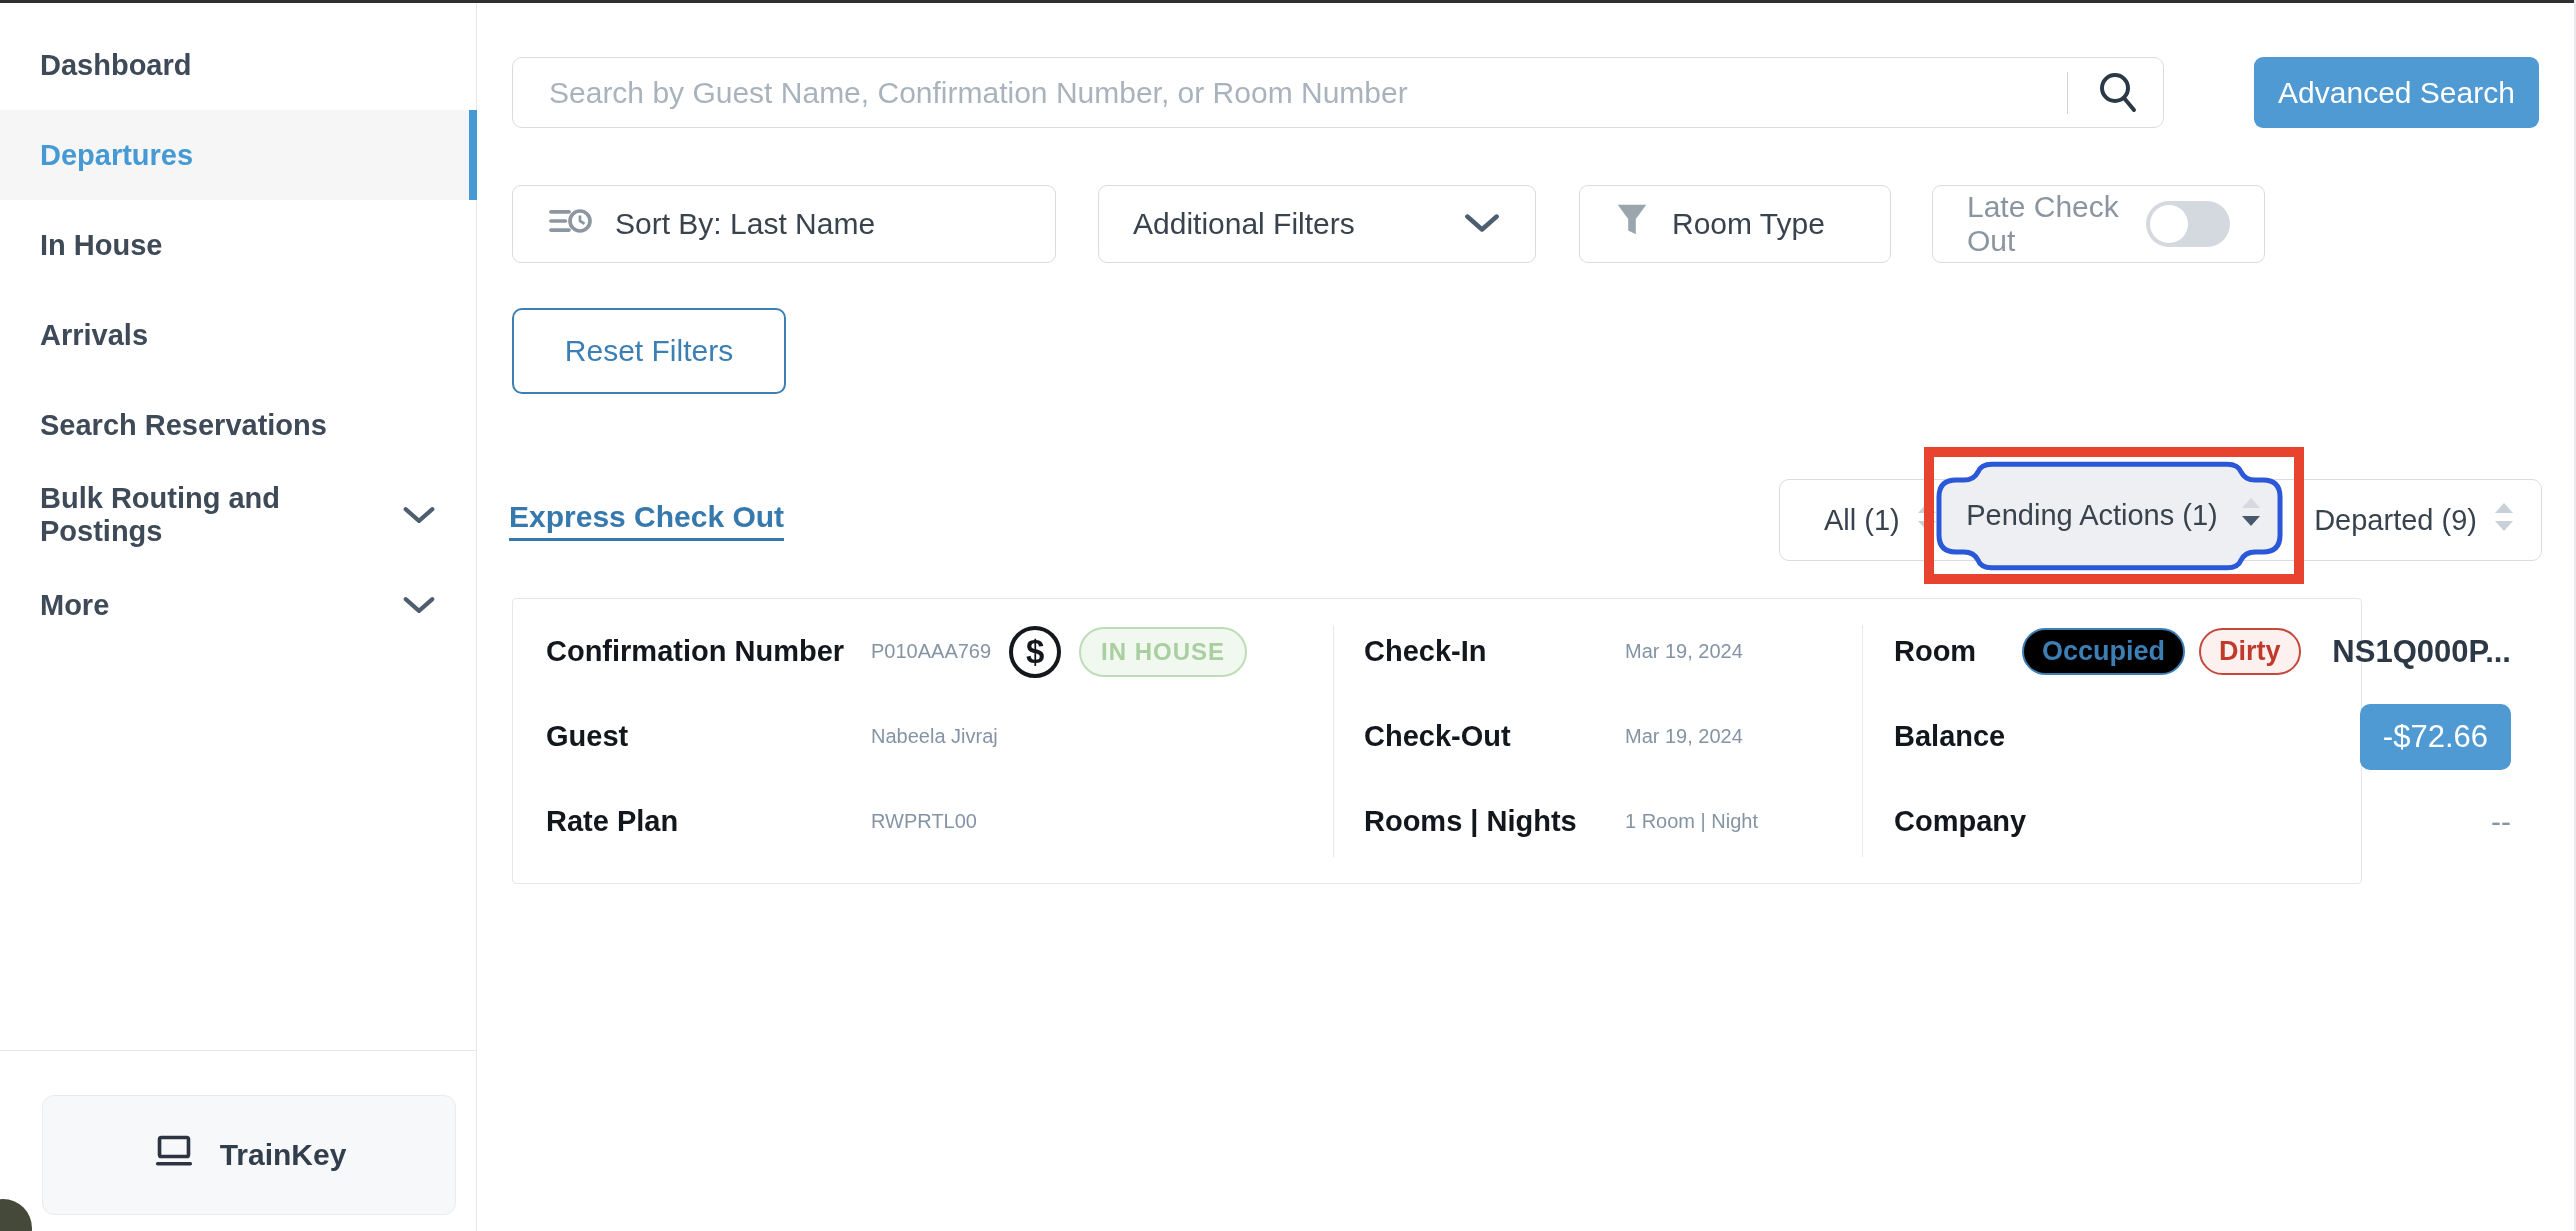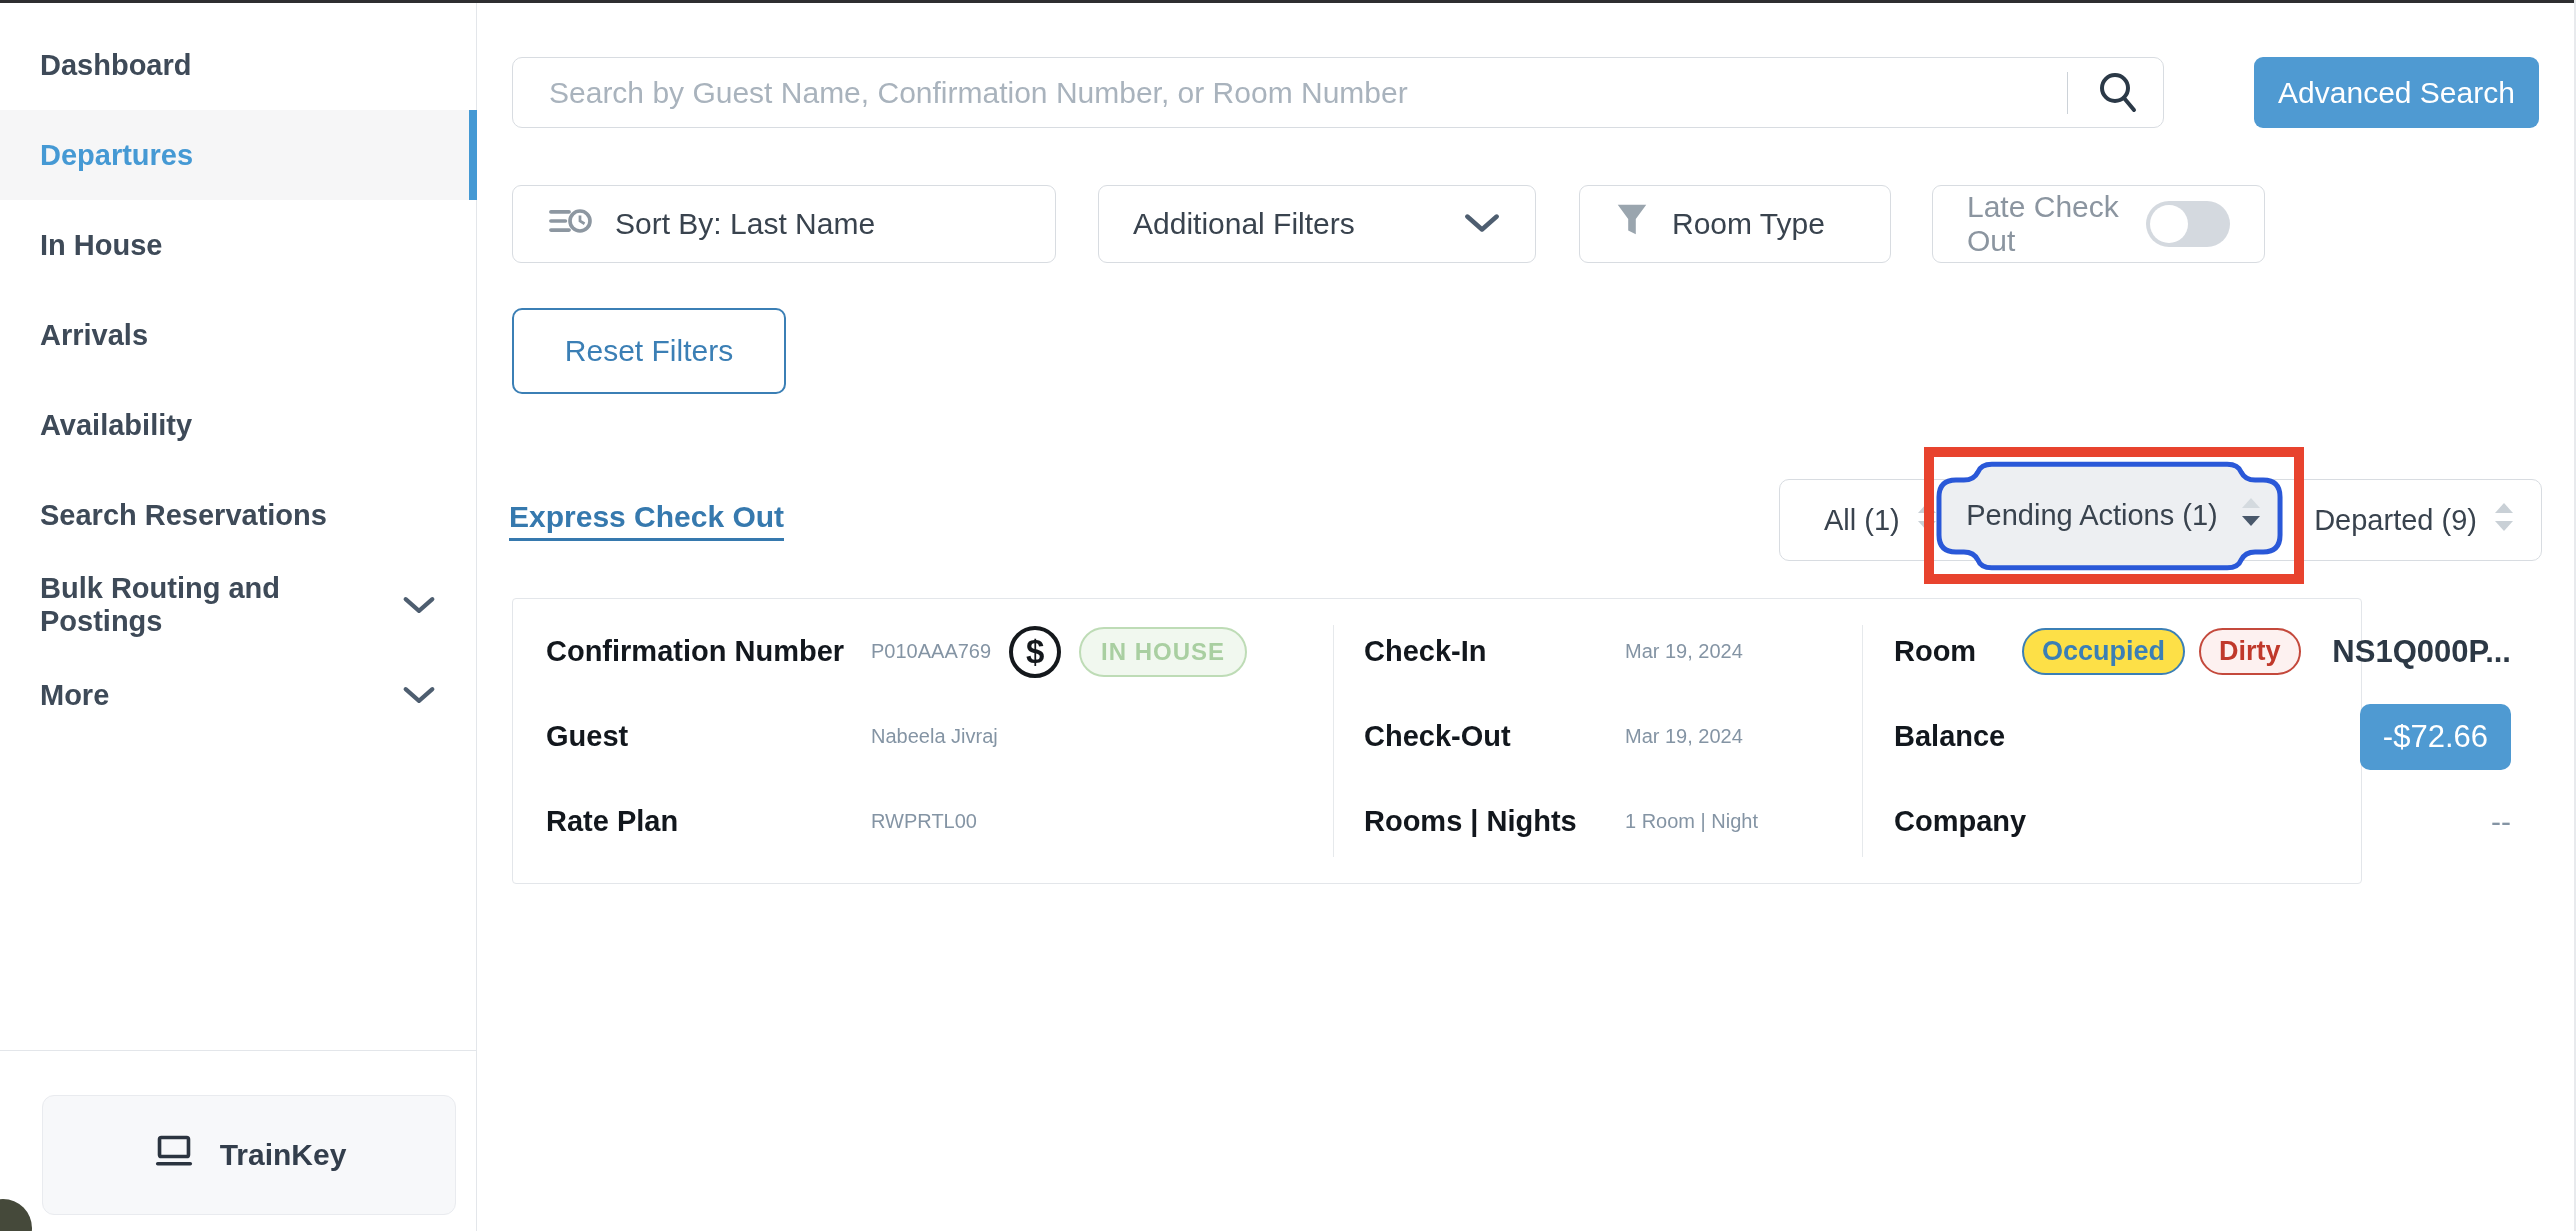--- a/index.html
+++ b/index.html
@@ -65,40 +65,39 @@
   .col1{left:33px;width:777px;} .col2{left:851px;width:478px;} .col3{left:1381px;width:617px;}
   .crow{display:flex;align-items:center;height:85px;}
   .clabel{font-size:29px;font-weight:bold;color:#12171d;flex-shrink:0;}
   .col1 .clabel{width:325px;} .col2 .clabel{width:261px;} .col3 .clabel{width:128px;}
   .cvalue{font-size:20px;color:#8494a4;}
   .conf-group{display:flex;align-items:center;gap:18px;}
   .dollar{width:52px;height:52px;border:4px solid #14181c;border-radius:50%;display:flex;align-items:center;justify-content:center;
     font-size:33px;font-weight:bold;color:#14181c;box-sizing:border-box;cursor:pointer;}
   .pill{border-radius:995px;font-weight:bold;display:inline-block;}
   .pill-inhouse{font-size:24px;color:#a9cfa1;background:#f1f8ef;border:2px solid #bedcb6;padding:9px 20px;letter-spacing:1px;}
-  .pill-occupied{font-size:27px;color:#3b7fb5;background:#fde047;border:2px solid #3b7fb5;padding:6px 18px;text-align:center;}
+  .pill-occupied{font-size:27px;color:#3b7fb5;background:#000000;border:2px solid #3b7fb5;padding:6px 18px;text-align:center;}
   .pill-dirty{font-size:27px;color:#c0392b;background:#fdf1f0;border:2px solid #c4493c;padding:6px 18px;margin-left:14px;}
   .room-num{margin-left:auto;font-size:31px;font-weight:bold;color:#2c3845;}
   .balance-chip{margin-left:auto;background:#4f9ad2;color:#fff;font-size:31px;border-radius:10px;padding:15px 23px;cursor:pointer;}
   .company-val{margin-left:auto;font-size:30px;color:#8494a4;}
   .badges{display:flex;align-items:center;}
 </style>
 </head>
 <body>
 
 <div class="top-line"></div>
 <div class="right-edge"></div>
 
 <div class="sidebar">
   <div class="nav">
     <div class="nav-item">Dashboard</div>
     <div class="nav-item active">Departures</div>
     <div class="nav-item">In House</div>
     <div class="nav-item">Arrivals</div>
-    <div class="nav-item">Availability</div>
     <div class="nav-item">Search Reservations</div>
     <div class="nav-item">
       <span>Bulk Routing and Postings</span>
       <span class="nav-chev">
         <svg width="34" height="20" viewBox="0 0 40 24">
             <polyline points="4,5 20,19 36,5" fill="none" stroke="#4e5e70" stroke-width="5" stroke-linecap="round" stroke-linejoin="round"></polyline>
           </svg>
       </span>
     </div>
     <div class="nav-item">

